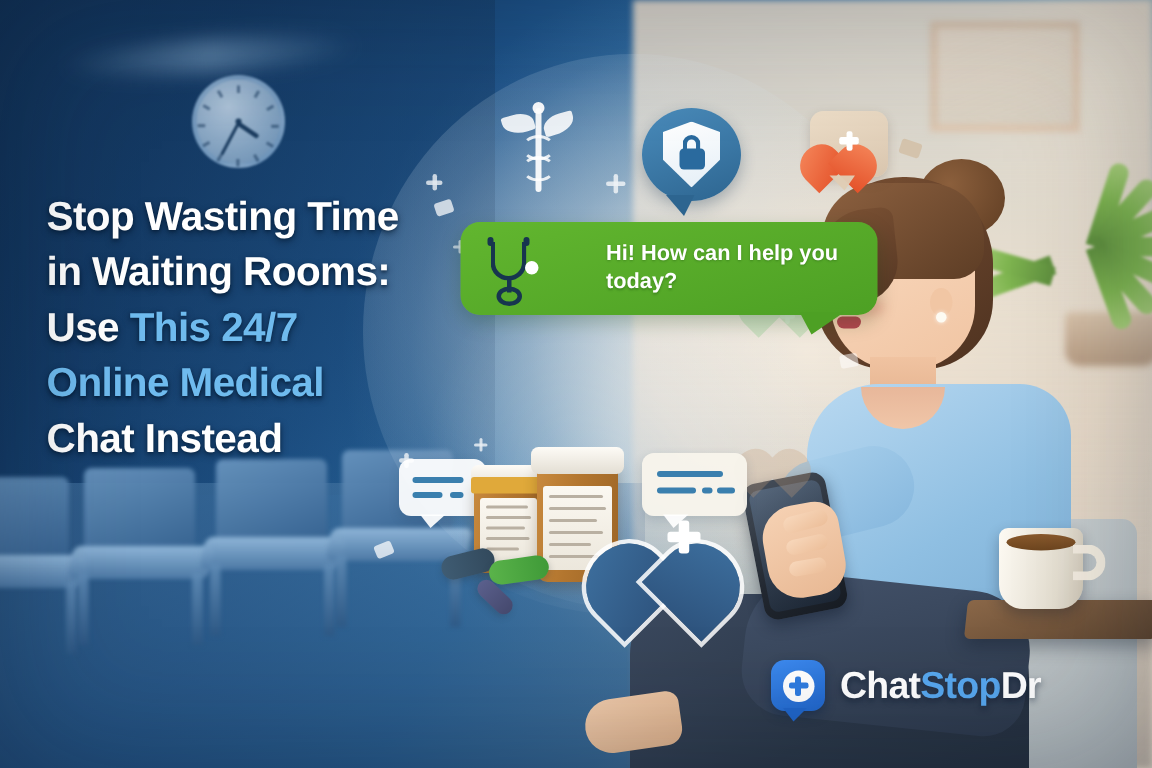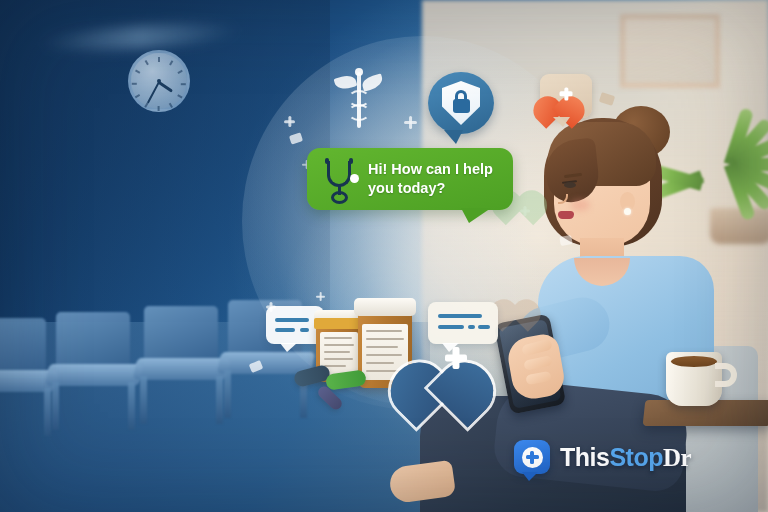--- a/index.html
+++ b/index.html
@@ -193,25 +193,25 @@
   }
   .heart-orange .hl { left:-50%; transform:rotate(-45deg); transform-origin:100% 100%; }
   .heart-orange .hr { left:0;    transform:rotate(45deg);  transform-origin:0 100%; }
   .heart-orange .cross { position:absolute; left:50%; top:42%; transform:translate(-50%,-50%); width:13px; height:13px; z-index:3; }
   .heart-orange .cross::before, .heart-orange .cross::after { content:""; position:absolute; background:#fff; border-radius:1.5px; }
   .heart-orange .cross::before { left:50%; top:0; width:33%; height:100%; transform:translateX(-50%); }
   .heart-orange .cross::after  { top:50%; left:0; height:33%; width:100%; transform:translateY(-50%); }
 
   
   .bubble-green {
-    position:absolute; left:307px; top:148px; width:206px; height:62px;
+    position:absolute; left:307px; top:148px; width:278px; height:62px;
     background:linear-gradient(165deg,#62b62f,#4da024);
     border-radius:13px;
     box-shadow:0 5px 13px rgba(20,60,15,0.26);
-    display:flex; align-items:center; padding-left:13px;
+    display:flex; align-items:center; padding-left:13px;gap:36px;
   }
   .bubble-green::after {
     content:""; position:absolute; right:22px; bottom:-13px;
     border-left:8px solid transparent; border-right:22px solid transparent;
     border-top:15px solid #4da024;
   }
   .steth { position:relative; width:40px; height:44px; flex:0 0 40px; }
   .steth .tube {
     position:absolute; left:7px; top:4px; width:24px; height:26px;
     border:3.4px solid #17354f; border-top:0; border-radius:0 0 14px 14px;
@@ -441,21 +441,21 @@
     content:""; position:absolute; background:#2f7ce0; border-radius:1.5px;
   }
   .logo-mark .circ::before { left:50%; top:4px; width:3.6px; height:13px; margin-left:-1.8px; }
   .logo-mark .circ::after  { top:50%; left:4px; height:3.6px; width:13px; margin-top:-1.8px; }
   .logo-text {
     margin-left:10px; font-size:25px; font-weight:bold; letter-spacing:-0.5px;
     text-shadow:0 2px 4px rgba(5,20,40,0.5);
   }
   .logo-text .w1 { color:#ffffff; }
   .logo-text .w2 { color:#58a8ef; }
-  .logo-text .w3 { color:#ffffff;font-family:Liberation Serif, serif; }
+  .logo-text .w3 { color:#ffffff; }
 
   .vignette {
     position:absolute; inset:0; pointer-events:none;
     box-shadow:inset 0 0 90px rgba(6,20,40,0.30);
   }
 </style>
 </head>
 <body>
 
 <div id="stage">
@@ -669,24 +669,31 @@
     <div class="cap-pill" style="left:106px; top:92px; width:26px; height:12px; background:linear-gradient(90deg,#5a5f8c,#45496e); transform:rotate(-28deg)"></div>
     <div class="cap-pill" style="left:168px; top:80px; width:26px; height:12px; background:linear-gradient(90deg,#5a5f8c,#45496e); transform:rotate(18deg)"></div>
 
     <div class="heart-blue">
       <div class="hl"></div>
         <div class="hr"></div>
         <div class="cross"></div>
     </div>
   </div>
 
+  <div class="headline">
+    <span class="ln">Stop Wasting Time</span>
+    <span class="ln">in Waiting Rooms:</span>
+    <span class="ln"><span>Use </span><span class="accent">This 24/7</span></span>
+    <span class="ln accent">Online Medical</span>
+    <span class="ln">Chat Instead</span>
+  </div>
 
   <div class="logo">
     <div class="logo-mark">
         <div class="circ"></div>
       </div>
     <div class="logo-text">
-      <span class="w1">This</span><span class="w2">Stop</span><span class="w3">Dr</span>
+      <span class="w1">Chat</span><span class="w2">Stop</span><span class="w3">Dr</span>
     </div>
   </div>
 
   <div class="vignette"></div>
 </div>
 
 </body></html>

